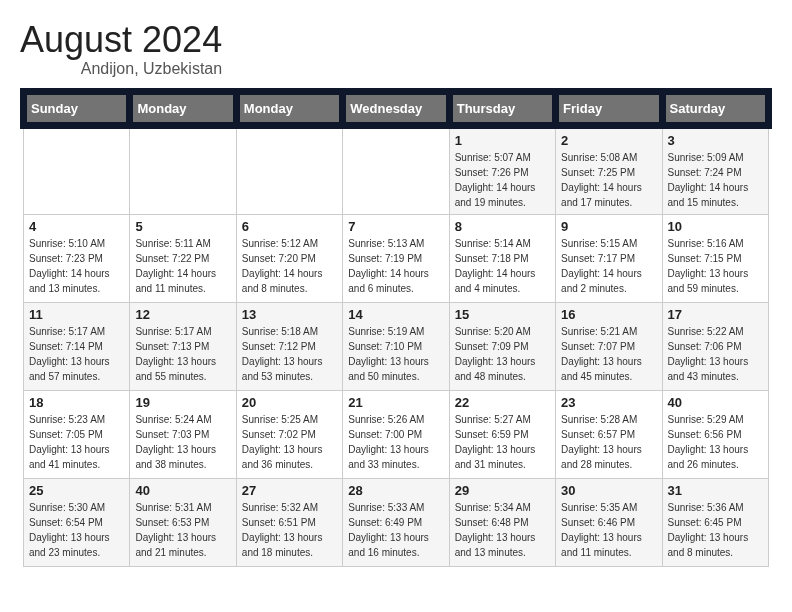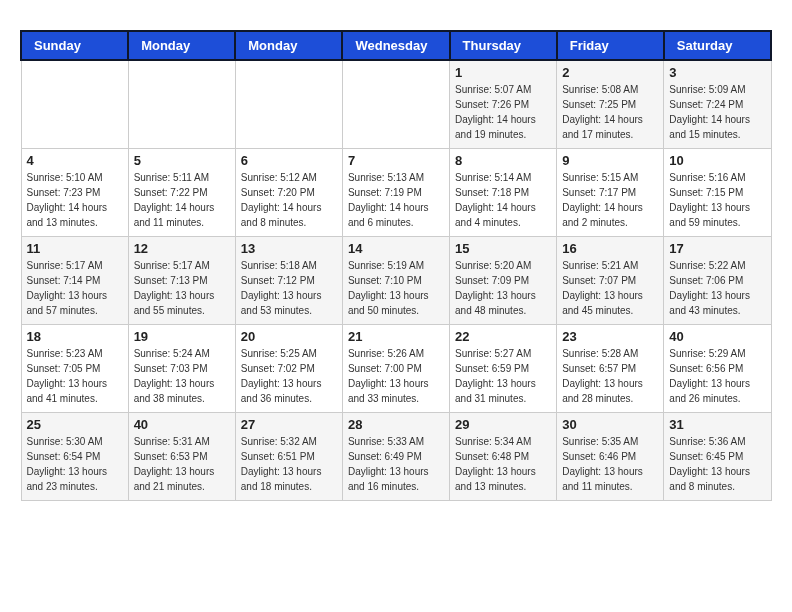--- a/index.html
+++ b/index.html
@@ -37,27 +37,27 @@
     .location {
       font-size: 16px;
       color: #555;
     }
     table {
       width: 100%;
       border-collapse: collapse;
       table-layout: fixed;
     }
     thead tr th {
-      background: #1d4ed8;
+      background: #737373;
       color: #fff;
       font-size: 13px;
       font-weight: bold;
-      padding: 6px 12px;
+      padding: 6px 4px;
       text-align: left;
-      border: 2px solid #0f172a;
+      border: 7px solid #0f172a;
     }
     tbody tr {
       vertical-align: top;
     }
     tbody tr td {
       border: 1px solid #ccc;
       padding: 4px 5px;
       font-size: 10.5px;
       color: #222;
       height: 88px;
@@ -79,20 +79,22 @@
     }
     .empty-cell {
       background: #fff !important;
     }
   </style>
 </head>
 <body>
 
 <div class="header">
   <div class="title-block">
+    <div class="month-year">August 2024</div>
+    <div class="location">Andijon, Uzbekistan</div>
   </div>
 </div>
 
 <table>
   <thead>
     <tr>
       <th>Sunday</th>
       <th>Monday</th>
       <th>Monday</th>
       <th>Wednesday</th>

